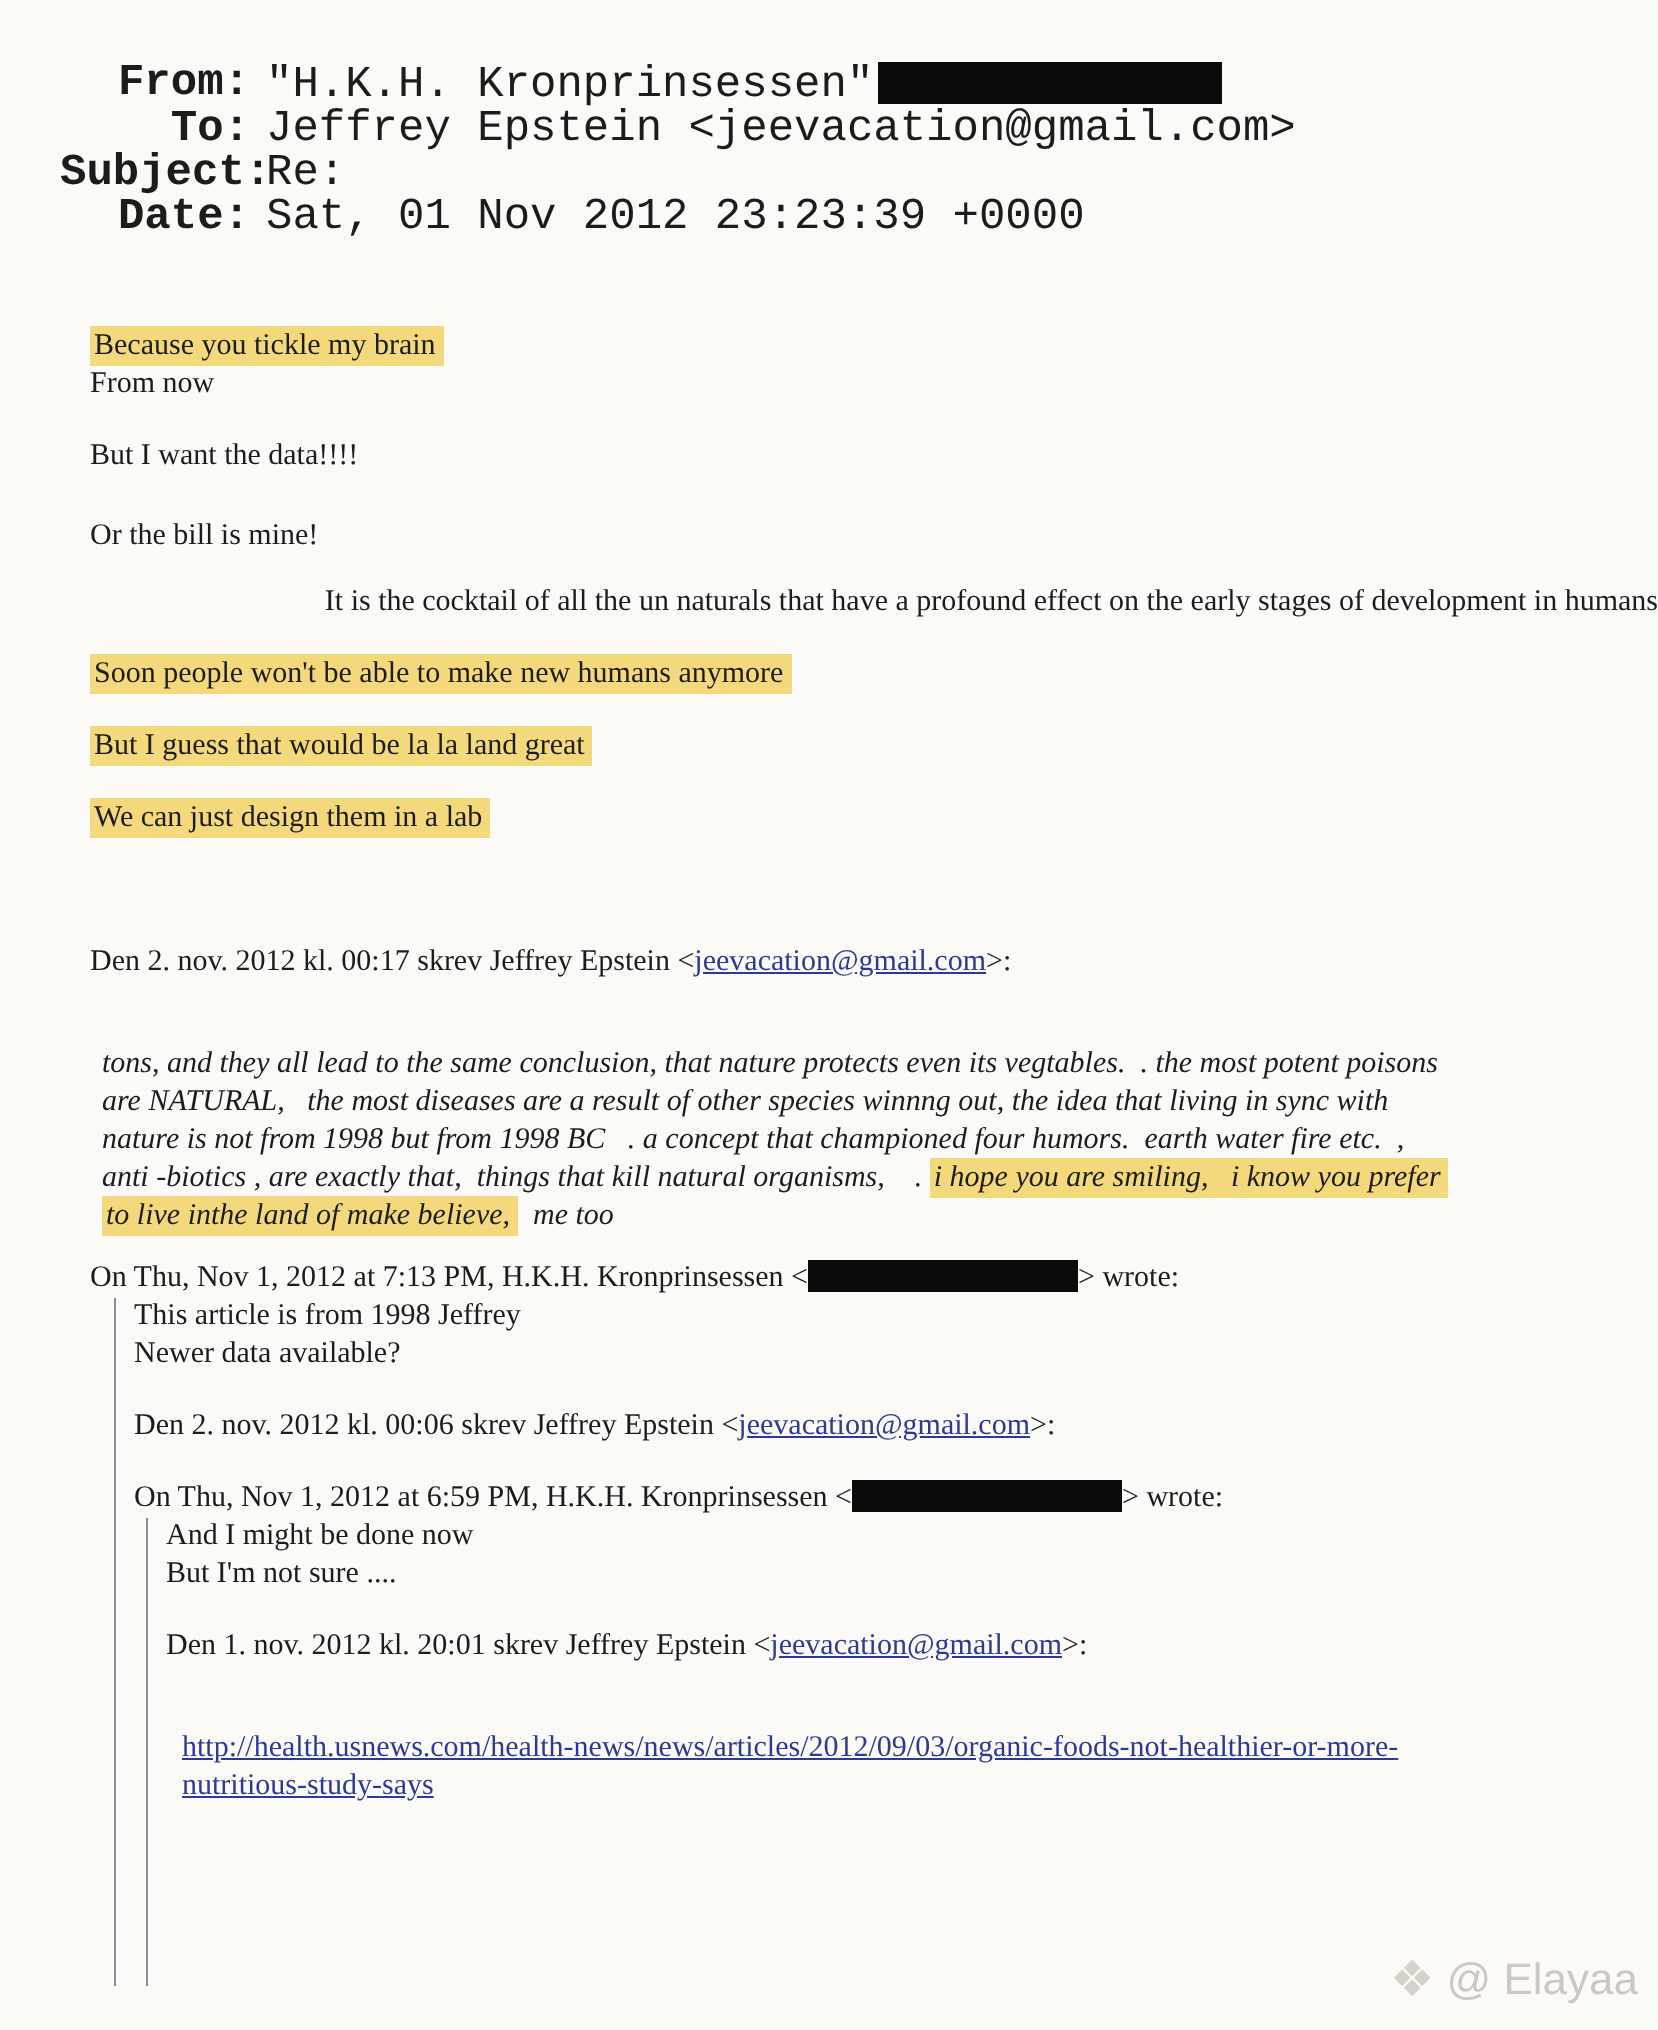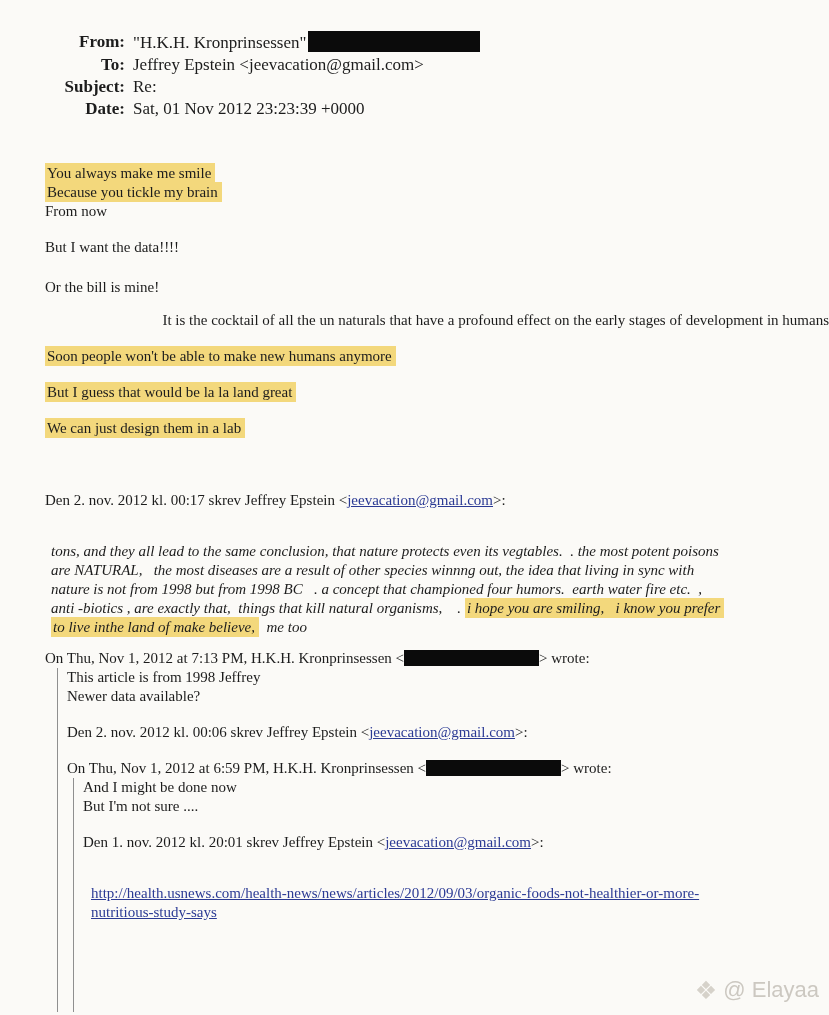--- a/index.html
+++ b/index.html
@@ -16,21 +16,21 @@
   .page{
     position:relative;
     width:829px;height:1015px;
     background:var(--paper);
     overflow:hidden;
     font-family:"Liberation Serif", serif;
     color:var(--ink);
   }
   
   .email-header{padding-top:31px;}
-  .h-row{display:flex;line-height:22px;font-size:17px;white-space:pre-wrap;}
+  .h-row{display:flex;line-height:22px;font-size:22px;white-space:pre-wrap;font-family:Liberation Mono, monospace;}
   .h-label{width:95px;margin-left:30px;text-align:right;font-weight:bold;flex:0 0 auto;}
   .h-value{margin-left:8px;}
   .redact{display:inline-block;background:var(--redact);}
   .redact-header{width:172px;height:21px;vertical-align:-4px;margin-left:2px;}
   .redact-inline{width:135px;height:16px;vertical-align:-3px;}
   
   .email-body{margin-left:45px;margin-top:44px;font-size:15px;line-height:19px;}
   .line{white-space:pre-wrap;min-height:19px;}
   .hl{background:var(--hl);padding:2px 4px 2px 2px;}
   .gap-s{margin-top:14px;text-align:right;}
@@ -63,21 +63,20 @@
 
   <div class="email-header">
     <div class="h-row"><span class="h-label">From:</span><span class="h-value"><span>"H.K.H. Kronprinsessen"</span><span class="redact redact-header"></span></span></div>
     <div class="h-row"><span class="h-label">To:</span><span class="h-value">Jeffrey Epstein &lt;jeevacation@gmail.com&gt;</span></div>
     <div class="h-row"><span class="h-label">Subject:</span><span class="h-value">Re:</span></div>
     <div class="h-row"><span class="h-label">Date:</span><span class="h-value">Sat, 01 Nov 2012 23:23:39 +0000</span></div>
   </div>
 
   <div class="email-body">
 
-    <div class="line"><span class="hl">You always make me smile</span></div>
     <div class="line"><span class="hl">Because you tickle my brain</span></div>
 
     <div class="line">From now</div>
     <div class="line gap-m">But I want the data!!!!</div>
 
     <div class="line gap-m2">Or the bill is mine!</div>
 
     <div class="line gap-s">It is the cocktail of all the un naturals that have a profound effect on the early stages of development in humans</div>
 
     <div class="line gap-m"><span class="hl">Soon people won't be able to make new humans anymore</span></div>

